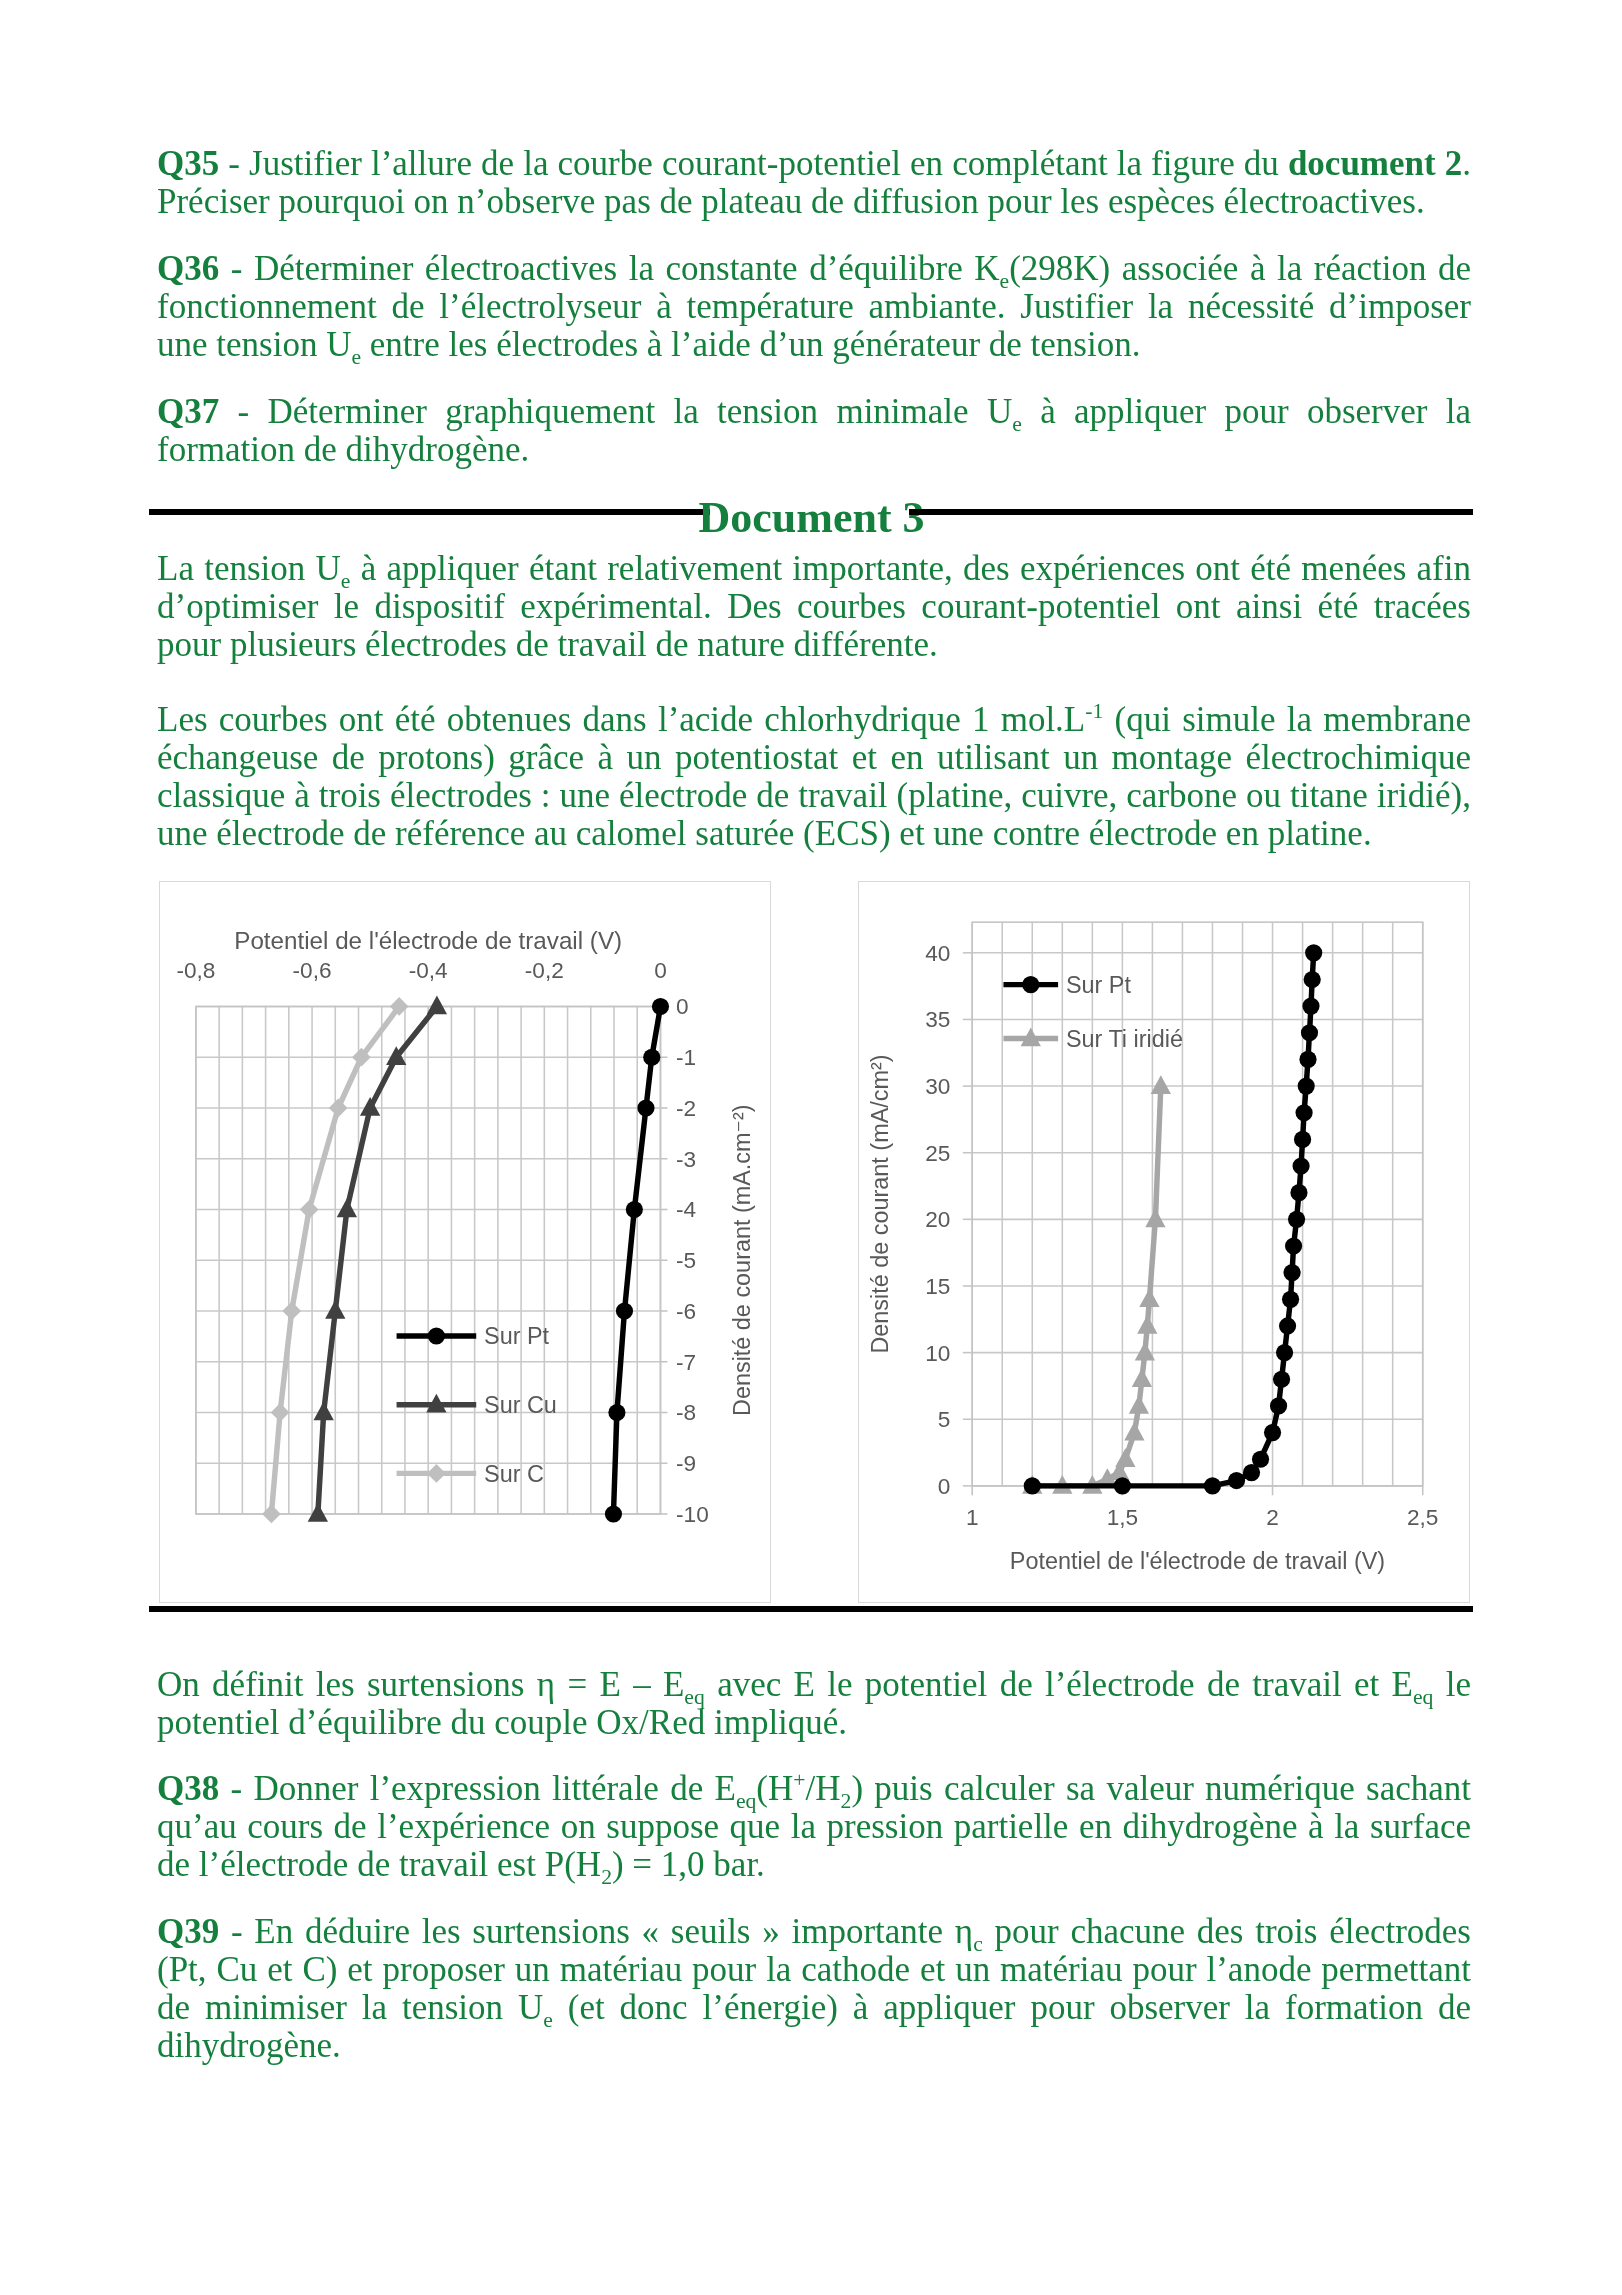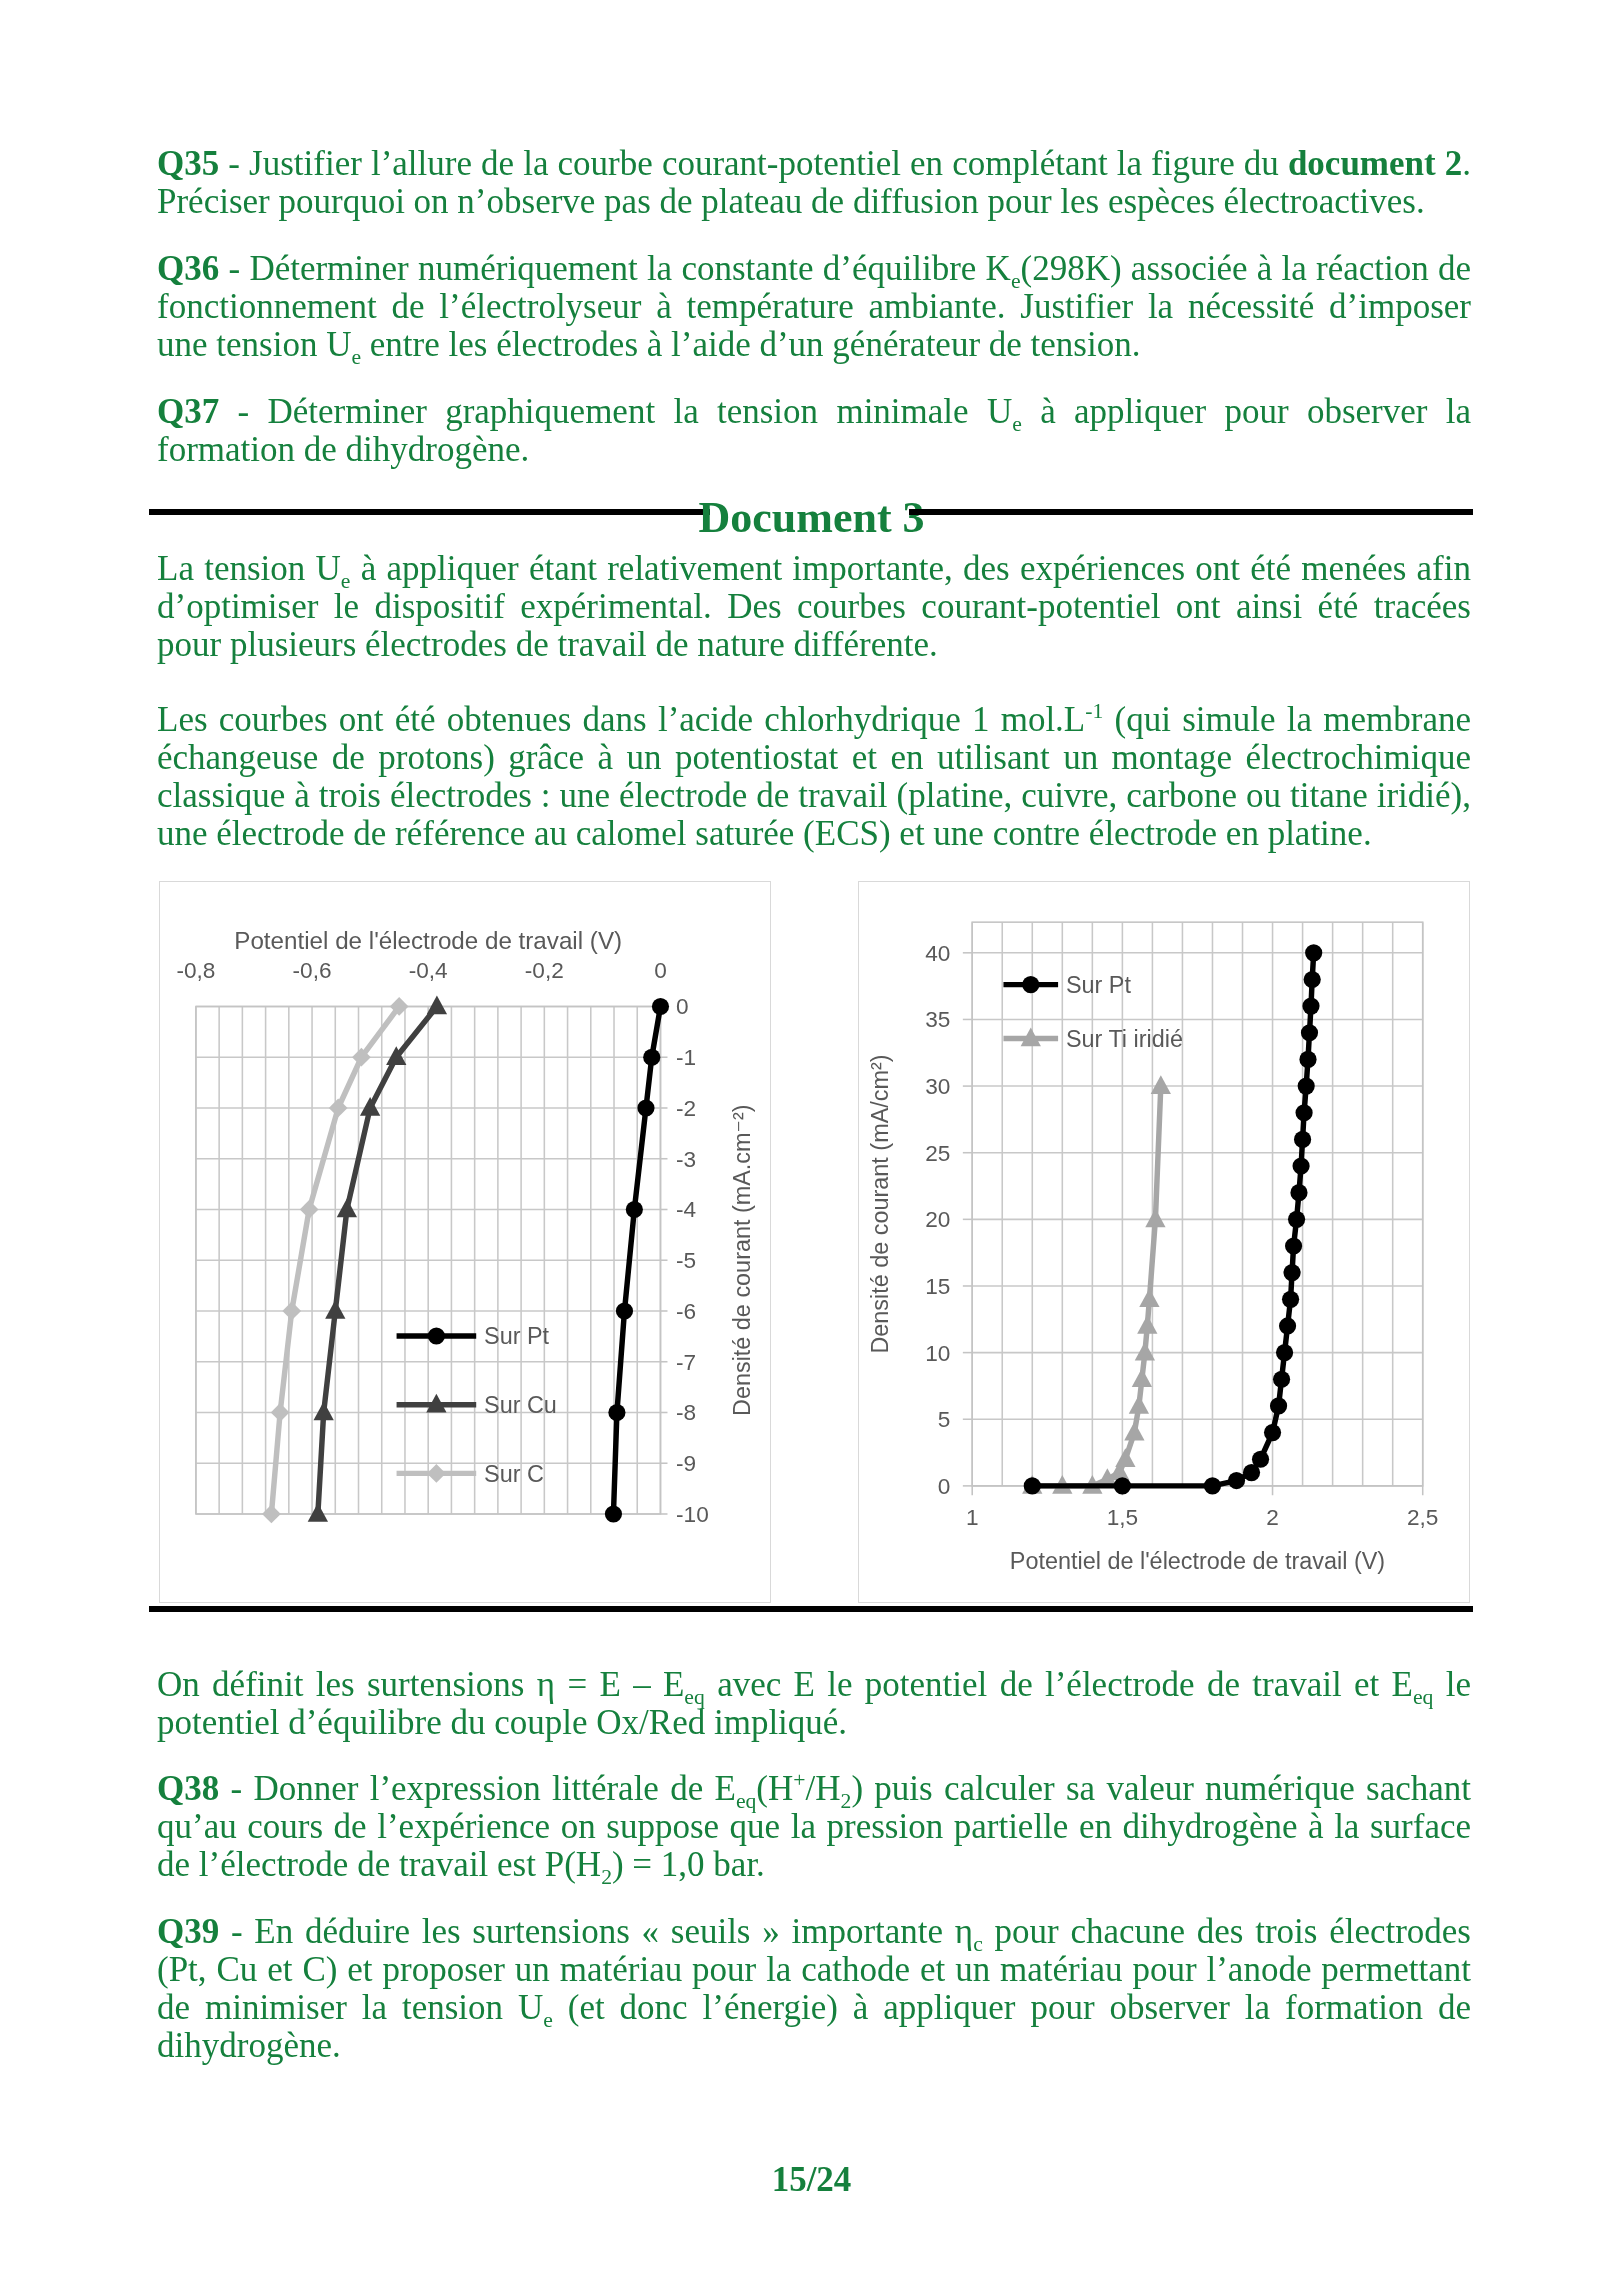--- a/index.html
+++ b/index.html
@@ -19,21 +19,21 @@
   .chart-text{font-family:"Liberation Sans","DejaVu Sans",sans-serif;}
   .page-num{position:absolute;left:0;width:100%;top:2160px;text-align:center;
             font-size:35px;font-weight:bold;}
 </style>
 </head>
 <body>
 
 <div class="page">
 
   <div class="para" style="top:145px"><b>Q35</b><span> - Justifier l’allure de la courbe courant-potentiel en complétant la figure du </span><b>document 2</b><span>. Préciser pourquoi on n’observe pas de plateau de diffusion pour les espèces électroactives.</span></div>
-  <div class="para" style="top:250px"><b>Q36</b><span> - Déterminer numériquement la constante d’équilibre K</span><sub>e</sub><span>(298K) associée à la réaction de fonctionnement de l’électrolyseur à température ambiante. Justifier la nécessité d’imposer une tension U</span><sub>e</sub><span> entre les électrodes à l’aide d’un générateur de tension.</span></div>
+  <div class="para" style="top:250px"><b>Q36</b><span> - Déterminer électroactives la constante d’équilibre K</span><sub>e</sub><span>(298K) associée à la réaction de fonctionnement de l’électrolyseur à température ambiante. Justifier la nécessité d’imposer une tension U</span><sub>e</sub><span> entre les électrodes à l’aide d’un générateur de tension.</span></div>
   <div class="para" style="top:393px"><b>Q37</b><span> - Déterminer graphiquement la tension minimale U</span><sub>e</sub><span> à appliquer pour observer la formation de dihydrogène.</span></div>
 
   <div class="hbar" style="top:509px;left:149px;width:561px;"></div>
   <div class="doc-title">Document 3</div>
   <div class="hbar" style="top:509px;left:909px;width:564px;"></div>
 
   <div class="para" style="top:550px"><span>La tension U</span><sub>e</sub><span> à appliquer étant relativement importante, des expériences ont été menées afin d’optimiser le dispositif expérimental. Des courbes courant-potentiel ont ainsi été tracées pour plusieurs électrodes de travail de nature différente.</span></div>
   <div class="para" style="top:701px"><span>Les courbes ont été obtenues dans l’acide chlorhydrique 1 mol.L</span><sup>-1</sup><span> (qui simule la membrane échangeuse de protons) grâce à un potentiostat et en utilisant un montage électrochimique classique à trois électrodes : une électrode de travail (platine, cuivre, carbone ou titane iridié), une électrode de référence au calomel saturée (ECS) et une contre électrode en platine.</span></div>
 
   <div class="figure" style="left:159px">
@@ -244,16 +244,15 @@
         </g>
       </svg>
   </div>
 
   <div class="hbar" style="top:1606px;left:149px;width:1324px;"></div>
 
   <div class="para" style="top:1666px"><span>On définit les surtensions η = E – E</span><sub>eq</sub><span> avec E le potentiel de l’électrode de travail et E</span><sub>eq</sub><span> le potentiel d’équilibre du couple Ox/Red impliqué.</span></div>
   <div class="para" style="top:1770px"><b>Q38</b><span> - Donner l’expression littérale de E</span><sub>eq</sub><span>(H</span><sup>+</sup><span>/H</span><sub>2</sub><span>) puis calculer sa valeur numérique sachant qu’au cours de l’expérience on suppose que la pression partielle en dihydrogène à la surface de l’électrode de travail est P(H</span><sub>2</sub><span>) = 1,0 bar.</span></div>
   <div class="para" style="top:1913px"><b>Q39</b><span> - En déduire les surtensions « seuils » importante η</span><sub>c</sub><span> pour chacune des trois électrodes (Pt, Cu et C) et proposer un matériau pour la cathode et un matériau pour l’anode permettant de minimiser la tension U</span><sub>e</sub><span> (et donc l’énergie) à appliquer pour observer la formation de dihydrogène.</span></div>
 
-  <div class="page-num">15/24</div>
 
 </div>
 
 
 </body></html>

